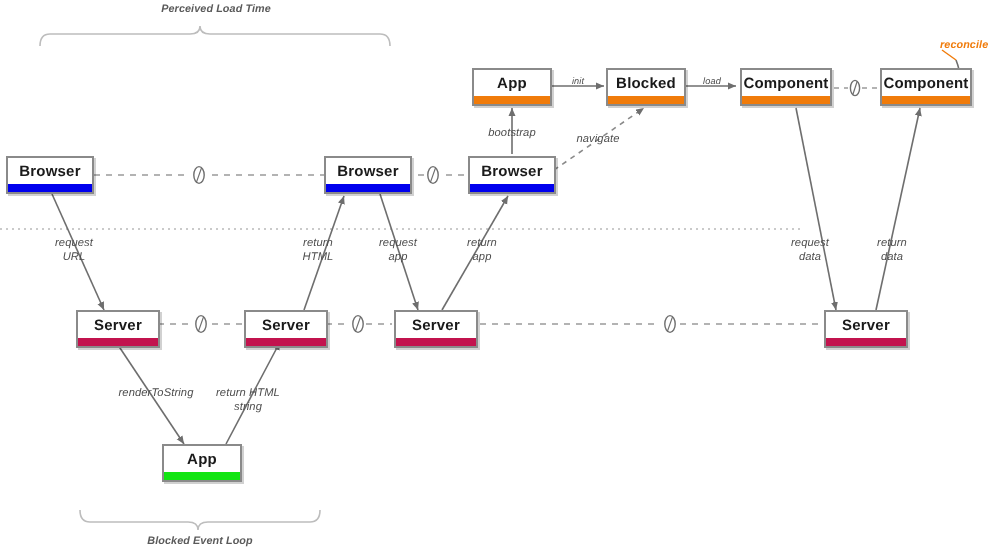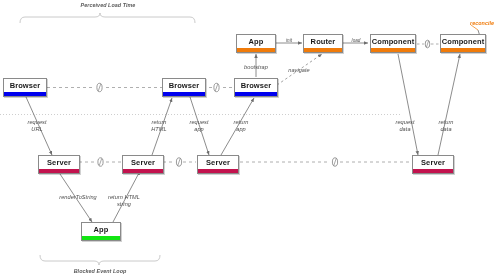--- a/index.html
+++ b/index.html
@@ -180,21 +180,21 @@
     <span class="lbl">App</span>
     <span class="bar bar-green"></span>
   </div>
 
   <div class="node" style="left:236px;top:34px;width:40px;height:19px;">
     <span class="lbl">App</span>
     <span class="bar bar-orange"></span>
   </div>
 
   <div class="node" style="left:303px;top:34px;width:40px;height:19px;">
-    <span class="lbl">Router</span>
+    <span class="lbl">Blocked</span>
     <span class="bar bar-orange"></span>
   </div>
 
   <div class="node" style="left:370px;top:34px;width:46px;height:19px;">
     <span class="lbl">Component</span>
     <span class="bar bar-orange"></span>
   </div>
 
   <div class="node" style="left:440px;top:34px;width:46px;height:19px;">
     <span class="lbl">Component</span>

